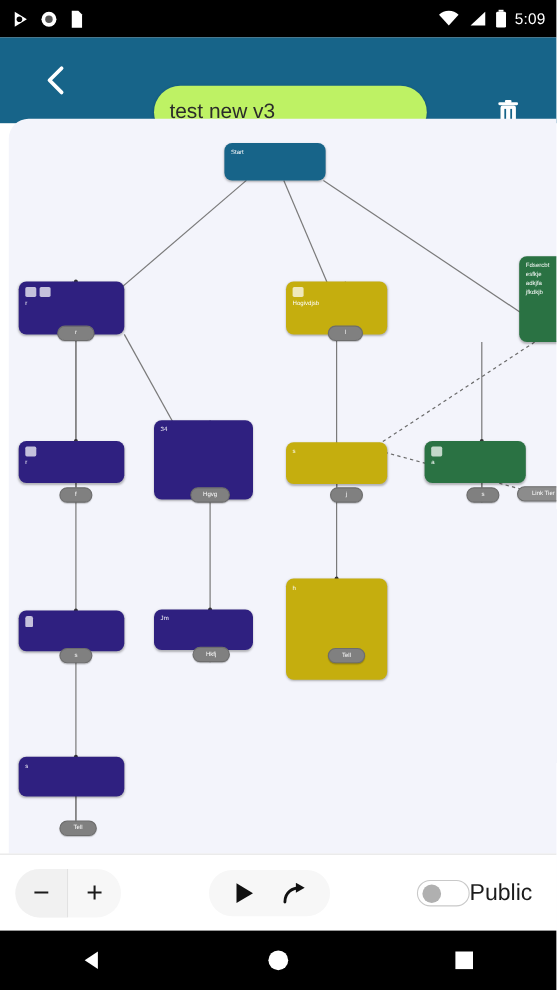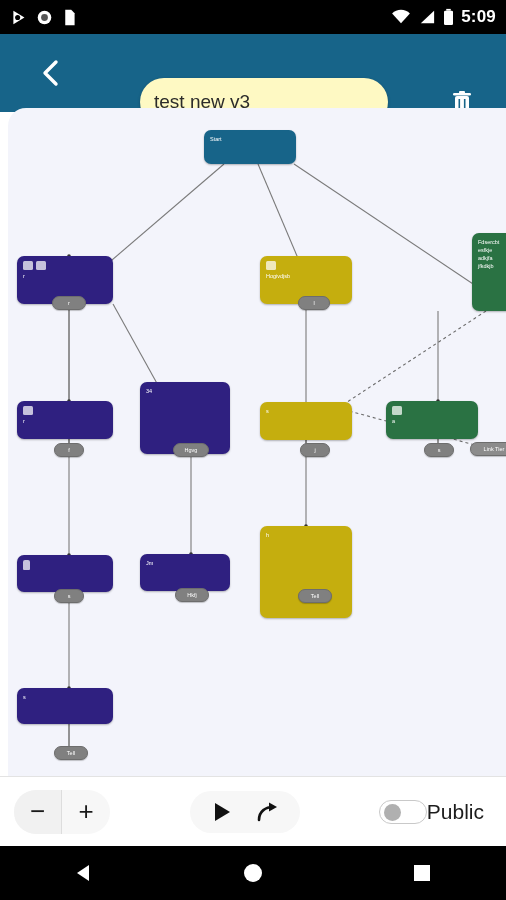--- a/index.html
+++ b/index.html
@@ -13,37 +13,37 @@
 
   
   .statusbar {
     position: absolute; top: 0; left: 0; width: 506px; height: 34px;
     background: #000000; color: #ffffff;
     display: flex; align-items: center; padding: 0 10px;
   }
   .sb-left { display: flex; align-items: center; gap: 9px; }
   .sb-right { margin-left: auto; display: flex; align-items: center; gap: 7px; }
   .sb-ico { display: block; }
-  .sb-time { font-size: 17px; font-weight: 700; letter-spacing: .2px; text-align: right; }
+  .sb-time { font-size: 14px; font-weight: 400; letter-spacing: .2px; text-align: right; }
 
   
   .appbar {
     position: absolute; top: 34px; left: 0; width: 506px; height: 78px;
     background: #176489;
     display: flex; align-items: center;
   }
   .back-btn {
     width: 58px; height: 56px; margin-left: 22px;
     display: flex; align-items: center; justify-content: center;
     cursor: pointer;
   }
   .title-wrap {
     position: absolute; left: 140px; top: 44px;
     width: 248px; height: 48px;
-    background: #fef9c3; border-radius: 24px;
+    background: #bef264; border-radius: 24px;
     display: flex; align-items: stretch; overflow: hidden;
     box-shadow: 0 1px 3px rgba(0,0,0,.25);
   }
   .title-input {
     flex: 1; border: none; outline: none; background: transparent;
     font-family: "Liberation Sans", sans-serif;
     font-size: 19px; color: #2b2b2b; padding: 0 14px;
   }
   .trash-btn {
     position: absolute; right: 24px; top: 48px;

